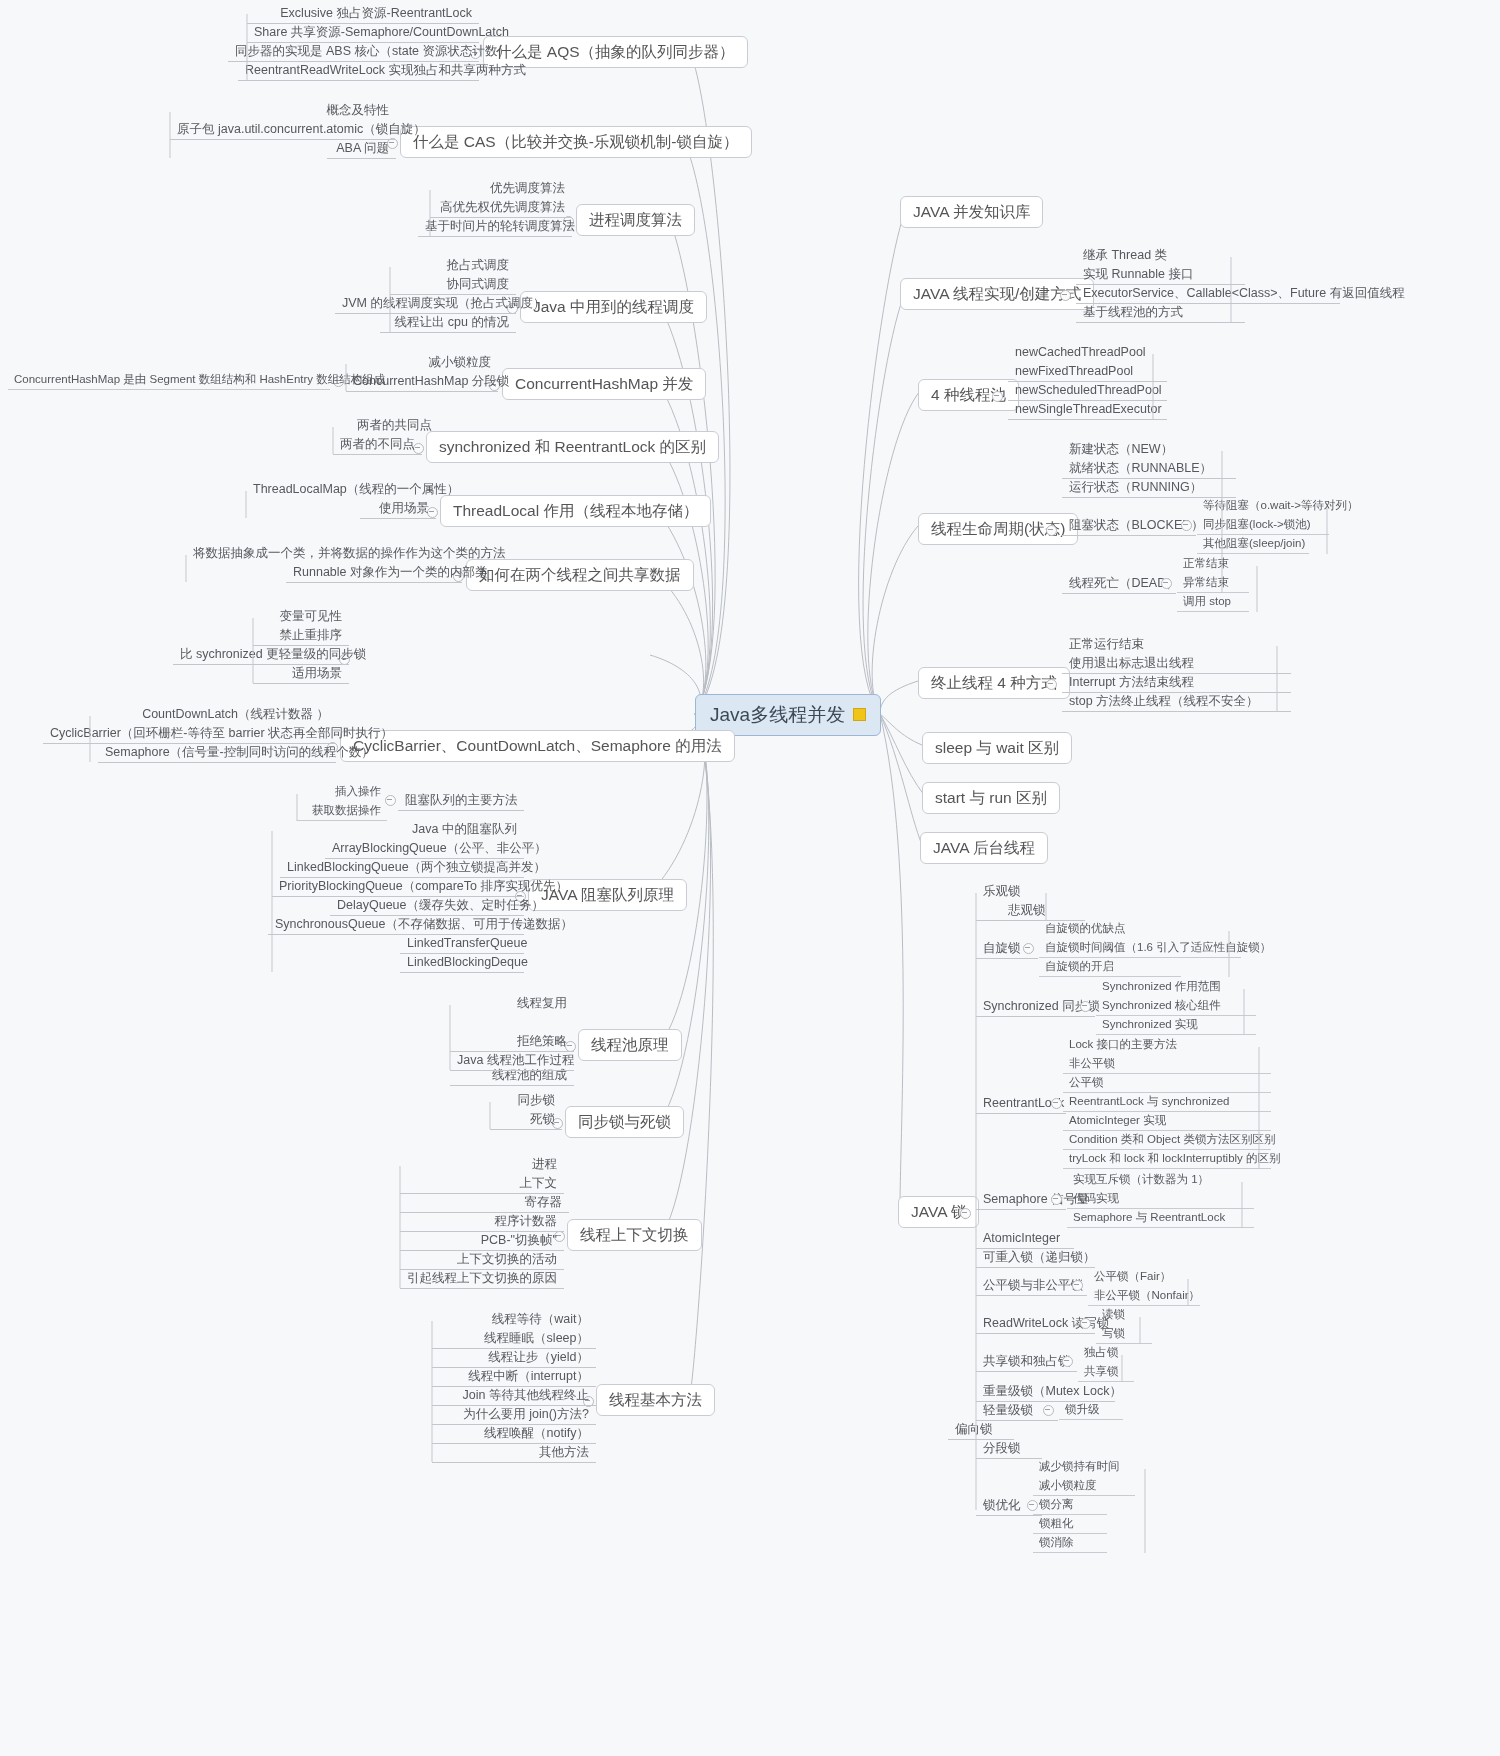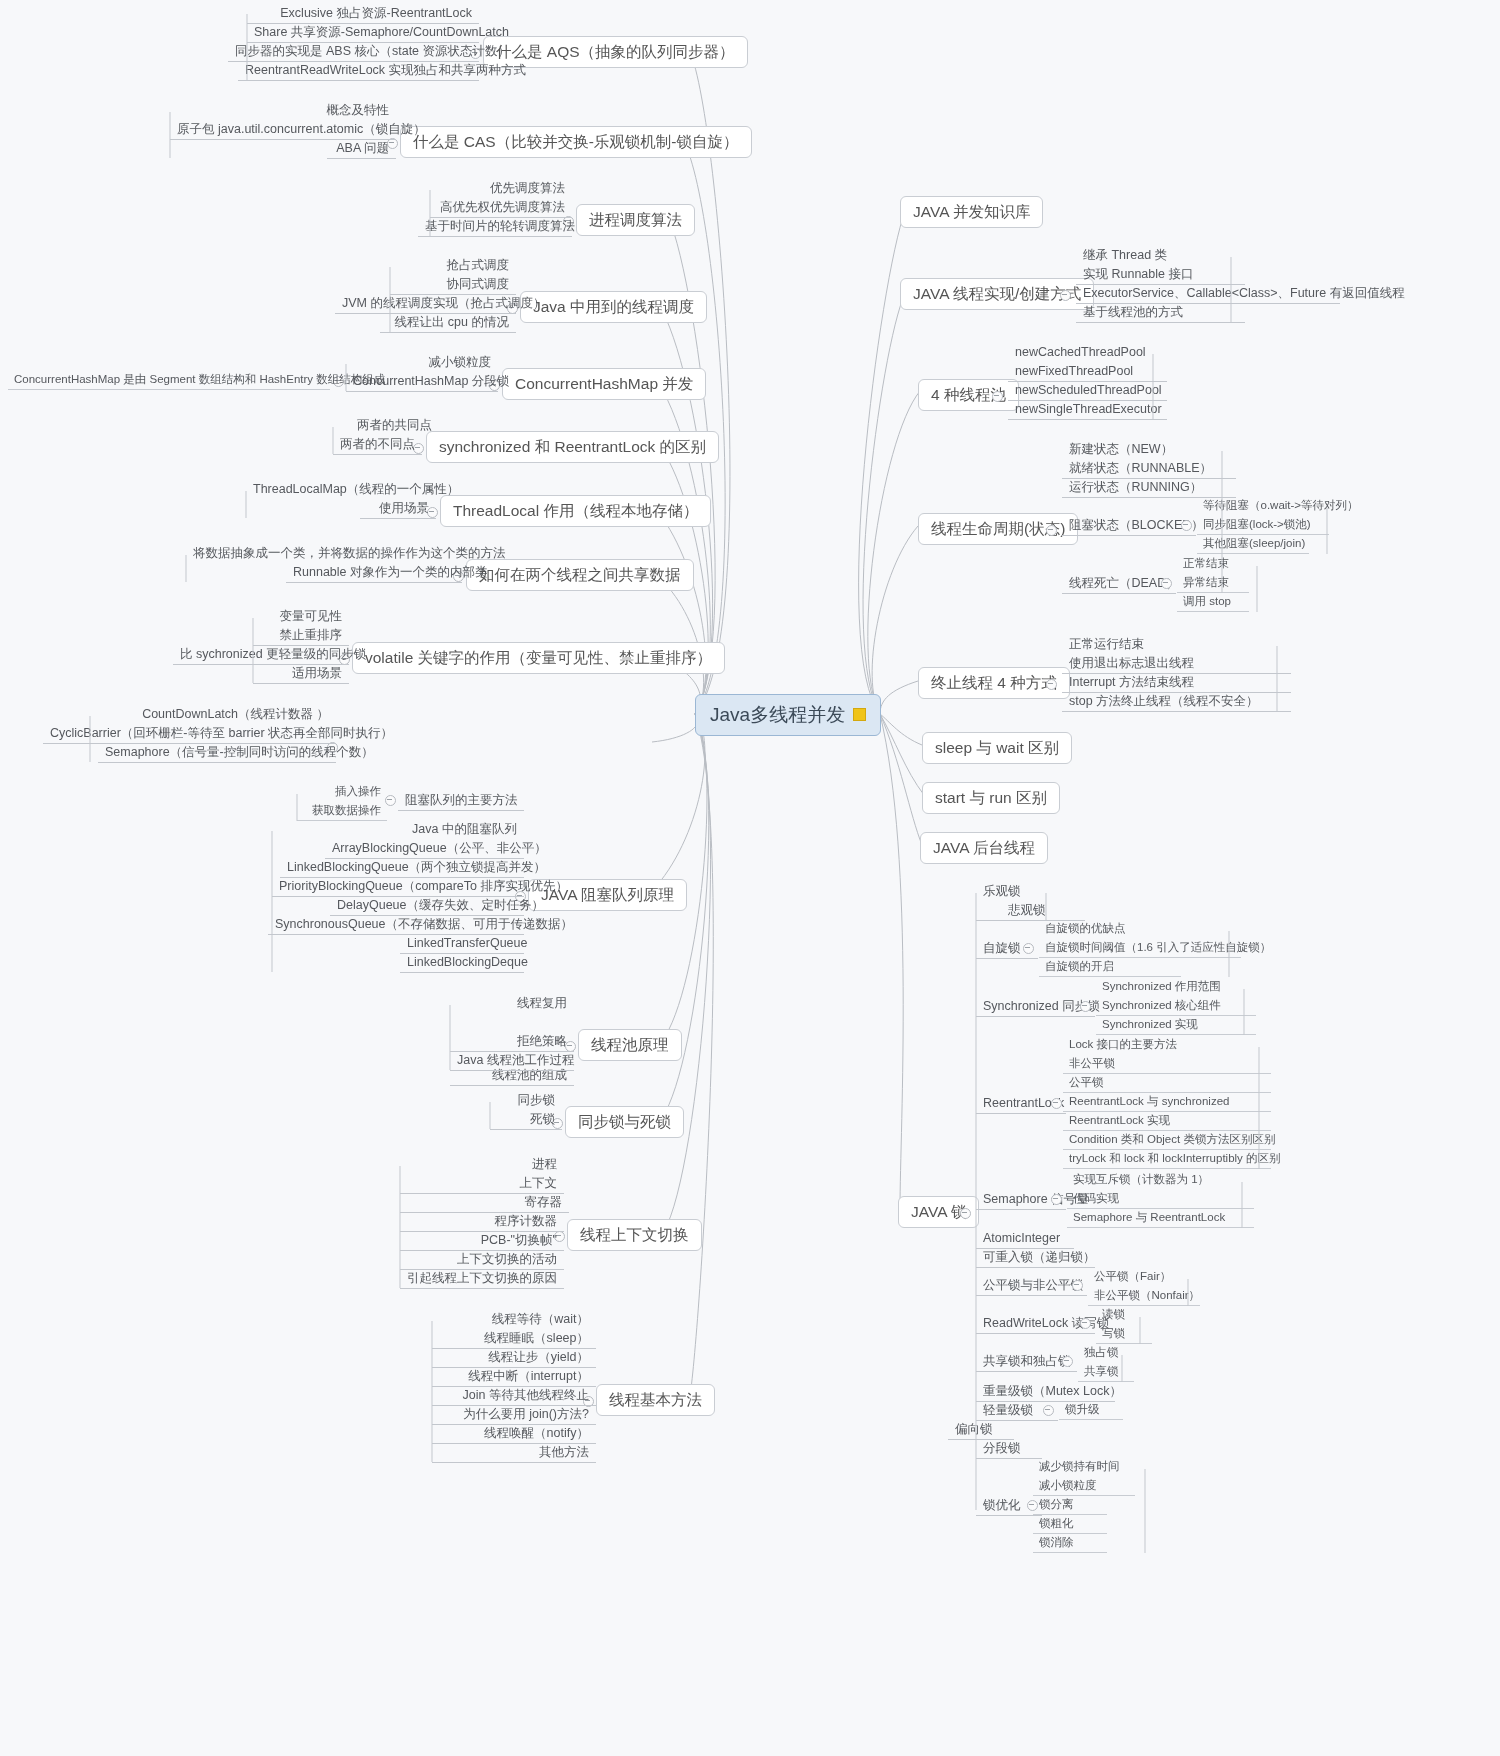--- a/index.html
+++ b/index.html
@@ -149,27 +149,27 @@
   <div class="node l1" style="left:440px;top:495px;">ThreadLocal 作用（线程本地存储）</div>
   <div class="collapse" style="left:427px;top:507px;"></div>
   <div class="node l2 ta-r nb" style="left:246px;top:480px;width:176px;">ThreadLocalMap（线程的一个属性）</div>
   <div class="node l2 ta-r" style="left:360px;top:499px;width:62px;">使用场景</div>
 
   <div class="node l1" style="left:466px;top:559px;">如何在两个线程之间共享数据</div>
   <div class="collapse" style="left:453px;top:571px;"></div>
   <div class="node l2 ta-r nb" style="left:186px;top:544px;width:262px;">将数据抽象成一个类，并将数据的操作作为这个类的方法</div>
   <div class="node l2 ta-r" style="left:286px;top:563px;width:162px;">Runnable 对象作为一个类的内部类</div>
 
-  <div class="node l1" style="left:352px;top:642px;">volatile 关键字的作用（变量可见性、禁止重排序）</div>
   <div class="collapse" style="left:339px;top:654px;"></div>
   <div class="node l2 ta-r nb" style="left:253px;top:607px;width:82px;">变量可见性</div>
   <div class="node l2 ta-r" style="left:253px;top:626px;width:82px;">禁止重排序</div>
   <div class="node l2 ta-r" style="left:173px;top:645px;width:162px;">比 sychronized 更轻量级的同步锁</div>
   <div class="node l2 ta-r" style="left:253px;top:664px;width:82px;">适用场景</div>
 
+  <div class="node l1" style="left:340px;top:730px;">CyclicBarrier、CountDownLatch、Semaphore 的用法</div>
   <div class="collapse" style="left:327px;top:742px;"></div>
   <div class="node l2 ta-r nb" style="left:90px;top:705px;width:232px;">CountDownLatch（线程计数器 ）</div>
   <div class="node l2 ta-r" style="left:43px;top:724px;width:279px;">CyclicBarrier（回环栅栏-等待至 barrier 状态再全部同时执行）</div>
   <div class="node l2 ta-r" style="left:98px;top:743px;width:224px;">Semaphore（信号量-控制同时访问的线程个数）</div>
 
   <div class="node l1" style="left:528px;top:879px;">JAVA 阻塞队列原理</div>
   <div class="collapse" style="left:515px;top:891px;"></div>
   <div class="node l2 ta-r" style="left:398px;top:791px;width:112px;">阻塞队列的主要方法</div>
   <div class="collapse" style="left:385px;top:795px;"></div>
   <div class="node l3 ta-r nb" style="left:297px;top:783px;width:78px;">插入操作</div>
@@ -277,21 +277,21 @@
   <div class="node l3 nb" style="left:1096px;top:978px;width:148px;">Synchronized 作用范围</div>
   <div class="node l3" style="left:1096px;top:997px;width:148px;">Synchronized 核心组件</div>
   <div class="node l3" style="left:1096px;top:1016px;width:148px;">Synchronized 实现</div>
 
   <div class="node l2" style="left:976px;top:1094px;width:76px;">ReentrantLock</div>
   <div class="collapse" style="left:1051px;top:1098px;"></div>
   <div class="node l3 nb" style="left:1063px;top:1036px;width:196px;">Lock 接口的主要方法</div>
   <div class="node l3" style="left:1063px;top:1055px;width:196px;">非公平锁</div>
   <div class="node l3" style="left:1063px;top:1074px;width:196px;">公平锁</div>
   <div class="node l3" style="left:1063px;top:1093px;width:196px;">ReentrantLock 与 synchronized</div>
-  <div class="node l3" style="left:1063px;top:1112px;width:196px;">ReentrantLock 实现</div>
+  <div class="node l3" style="left:1063px;top:1112px;width:196px;">AtomicInteger 实现</div>
   <div class="node l3" style="left:1063px;top:1131px;width:196px;">Condition 类和 Object 类锁方法区别区别</div>
   <div class="node l3" style="left:1063px;top:1150px;width:196px;">tryLock 和 lock 和 lockInterruptibly 的区别</div>
 
   <div class="node l2" style="left:976px;top:1190px;width:76px;">Semaphore 信号量</div>
   <div class="collapse" style="left:1051px;top:1194px;"></div>
   <div class="node l3 nb" style="left:1067px;top:1171px;width:175px;">实现互斥锁（计数器为 1）</div>
   <div class="node l3" style="left:1067px;top:1190px;width:175px;">代码实现</div>
   <div class="node l3" style="left:1067px;top:1209px;width:175px;">Semaphore 与 ReentrantLock</div>
 
   <div class="node l2" style="left:976px;top:1229px;width:84px;">AtomicInteger</div>

